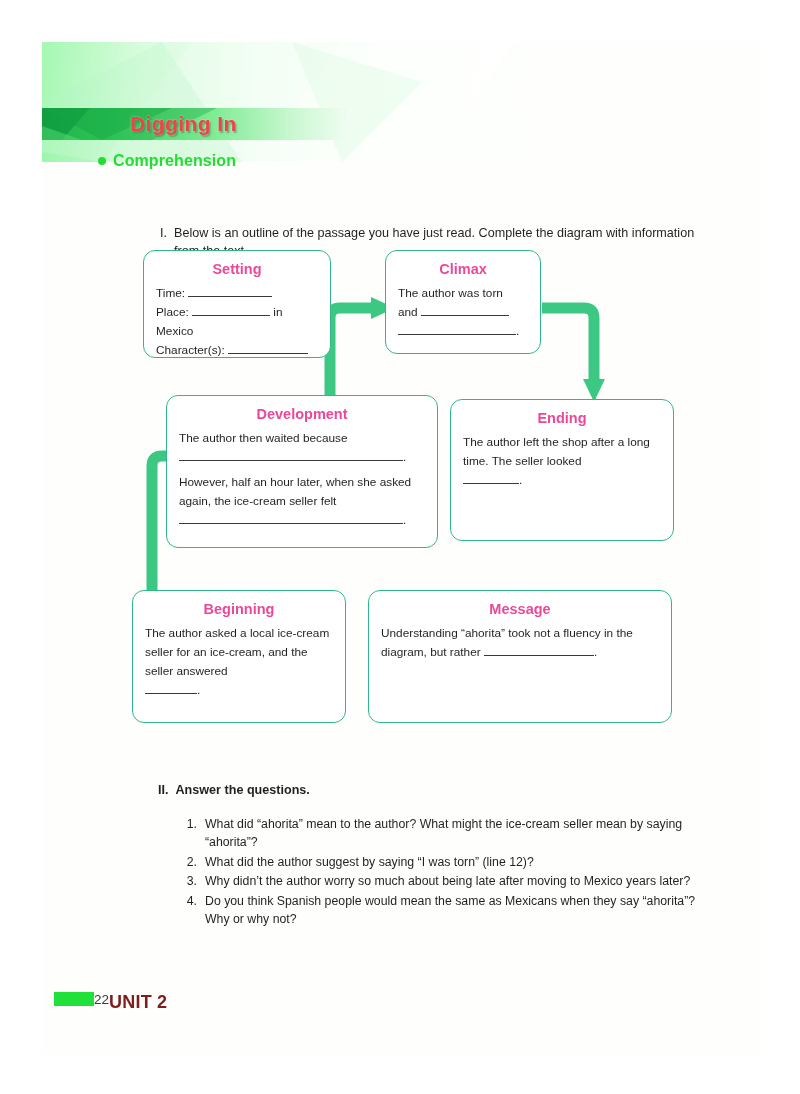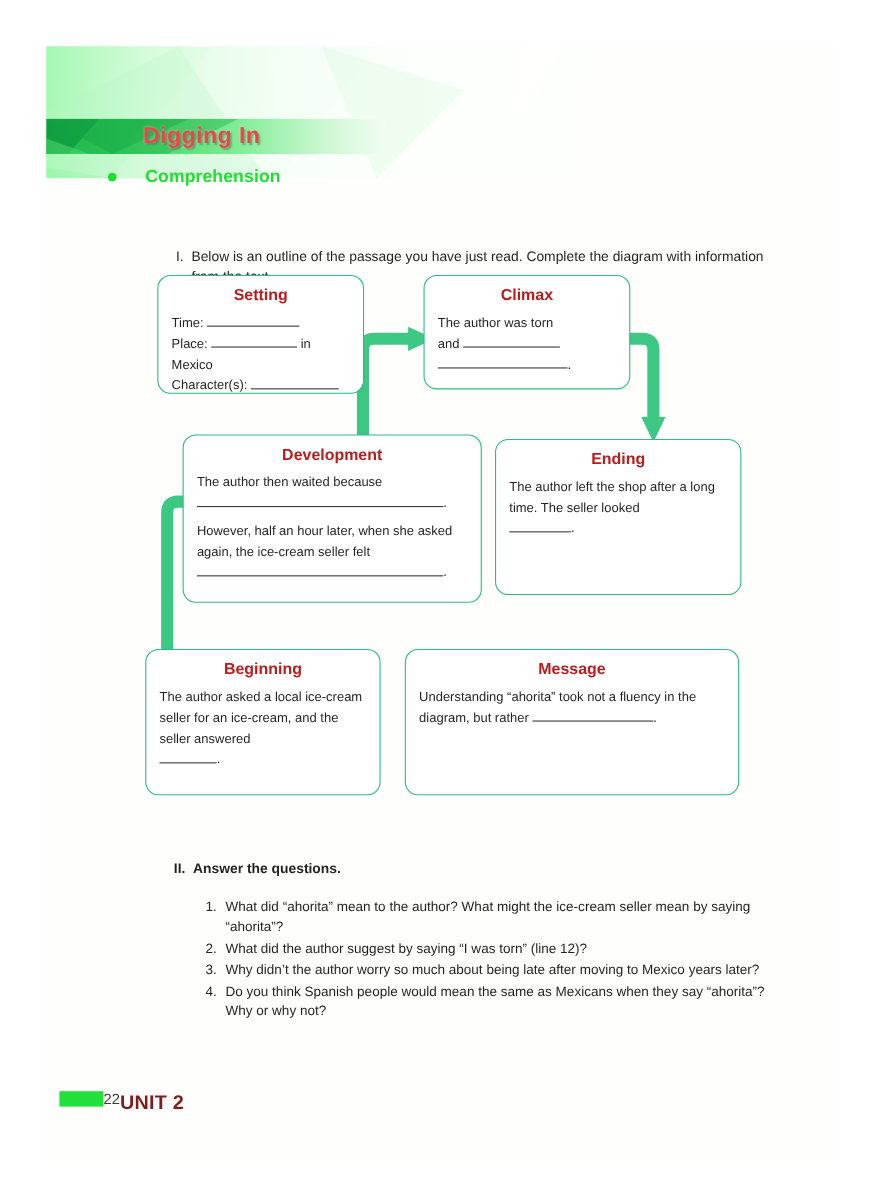--- a/index.html
+++ b/index.html
@@ -63,21 +63,21 @@
     white-space: nowrap;
   }
 
   
   .comprehension {
     position: absolute;
     left: 56px;
     top: 110px;
     display: flex;
     align-items: center;
-    gap: 26px;
+    gap: 7px;
   }
   .bullet-dot {
     width: 8px; height: 8px;
     border-radius: 50%;
     background: #23dd33;
     flex: none;
   }
   .comprehension-label {
     font-size: 16px;
     font-weight: bold;
@@ -112,36 +112,36 @@
     position: absolute;
     background: #ffffff;
     border: 1.7px solid #2fb98a;
     border-radius: 12px;
     padding: 10px 12px 12px;
   }
   .node-title {
     text-align: center;
     font-size: 14.5px;
     font-weight: bold;
-    color: #b91c1c;
+    color: #ec4899;
     margin-bottom: 7px;
   }
   .node-body {
     font-size: 11.8px;
     color: #231f20;
     line-height: 1.62;
   }
   .node-body .blank {
     display: inline-block;
     border-bottom: 1px solid #3a3a3a;
     vertical-align: baseline;
   }
 
   #node-setting     { left: 101px; top: 208px; width: 188px; height: 108px; }
-  #node-climax      { left: 343px; top: 208px; width: 188px; height: 104px; }
+  #node-climax      { left: 343px; top: 208px; width: 156px; height: 104px; }
   #node-development { left: 124px; top: 353px; width: 272px; height: 153px; }
   #node-ending      { left: 408px; top: 357px; width: 224px; height: 142px; }
   #node-beginning   { left:  90px; top: 548px; width: 214px; height: 133px; }
   #node-message     { left: 326px; top: 548px; width: 304px; height: 133px; }
 
   
   .questions {
     position: absolute;
     left: 142px;
     top: 774px;

